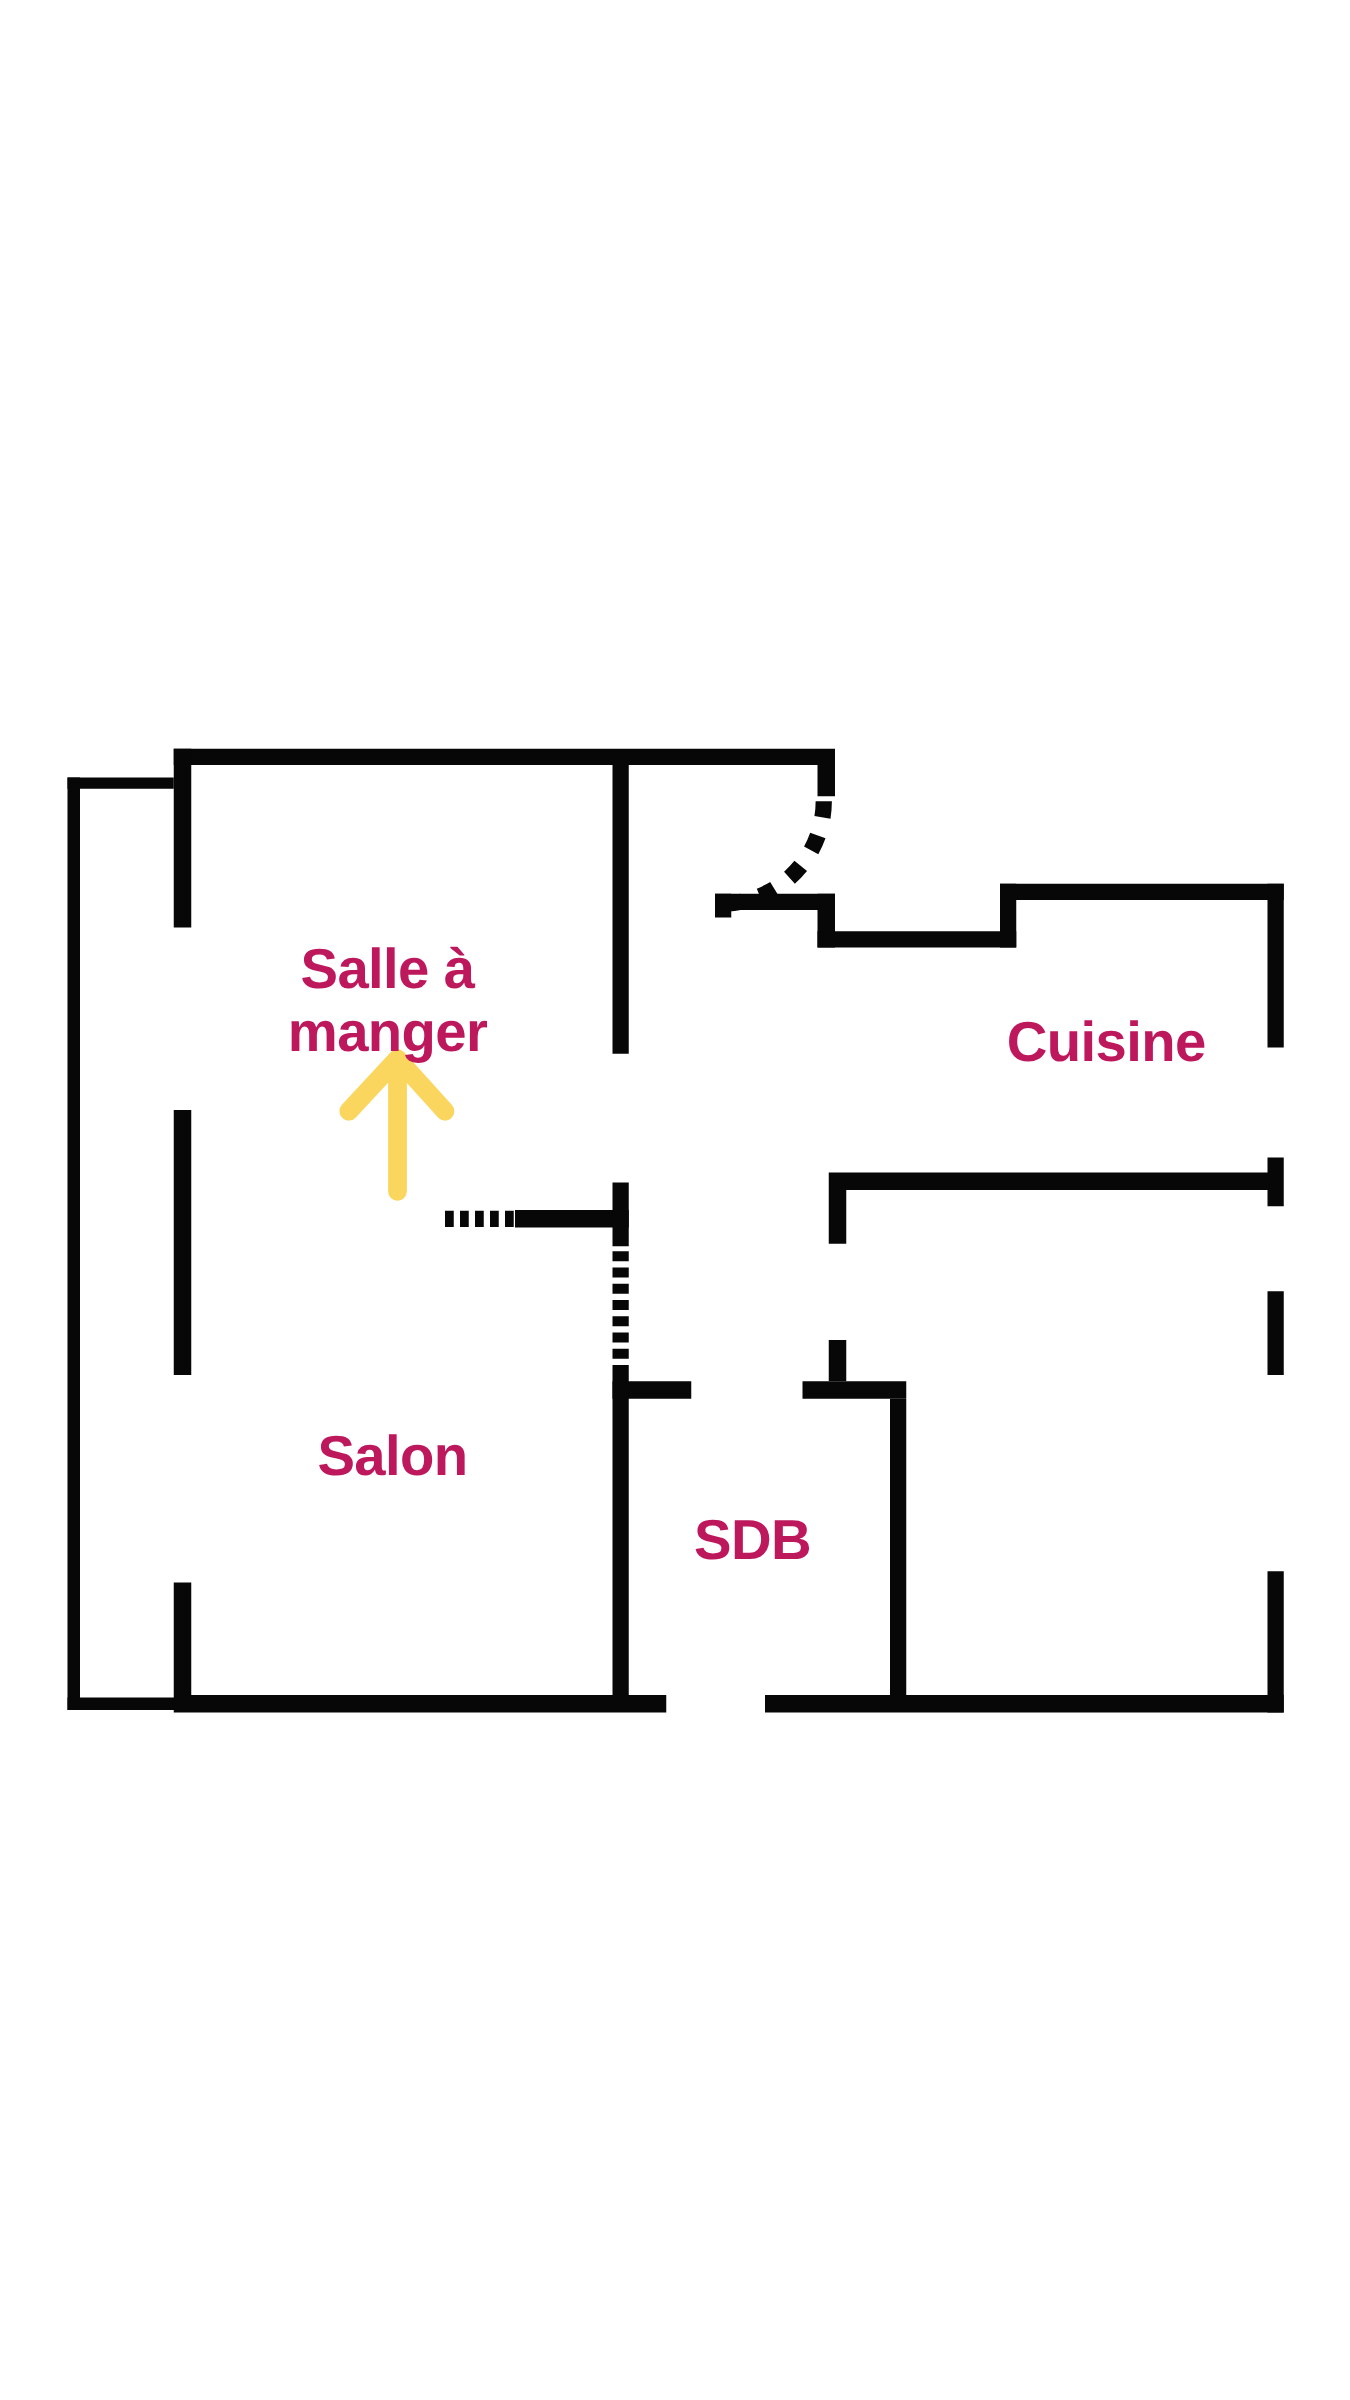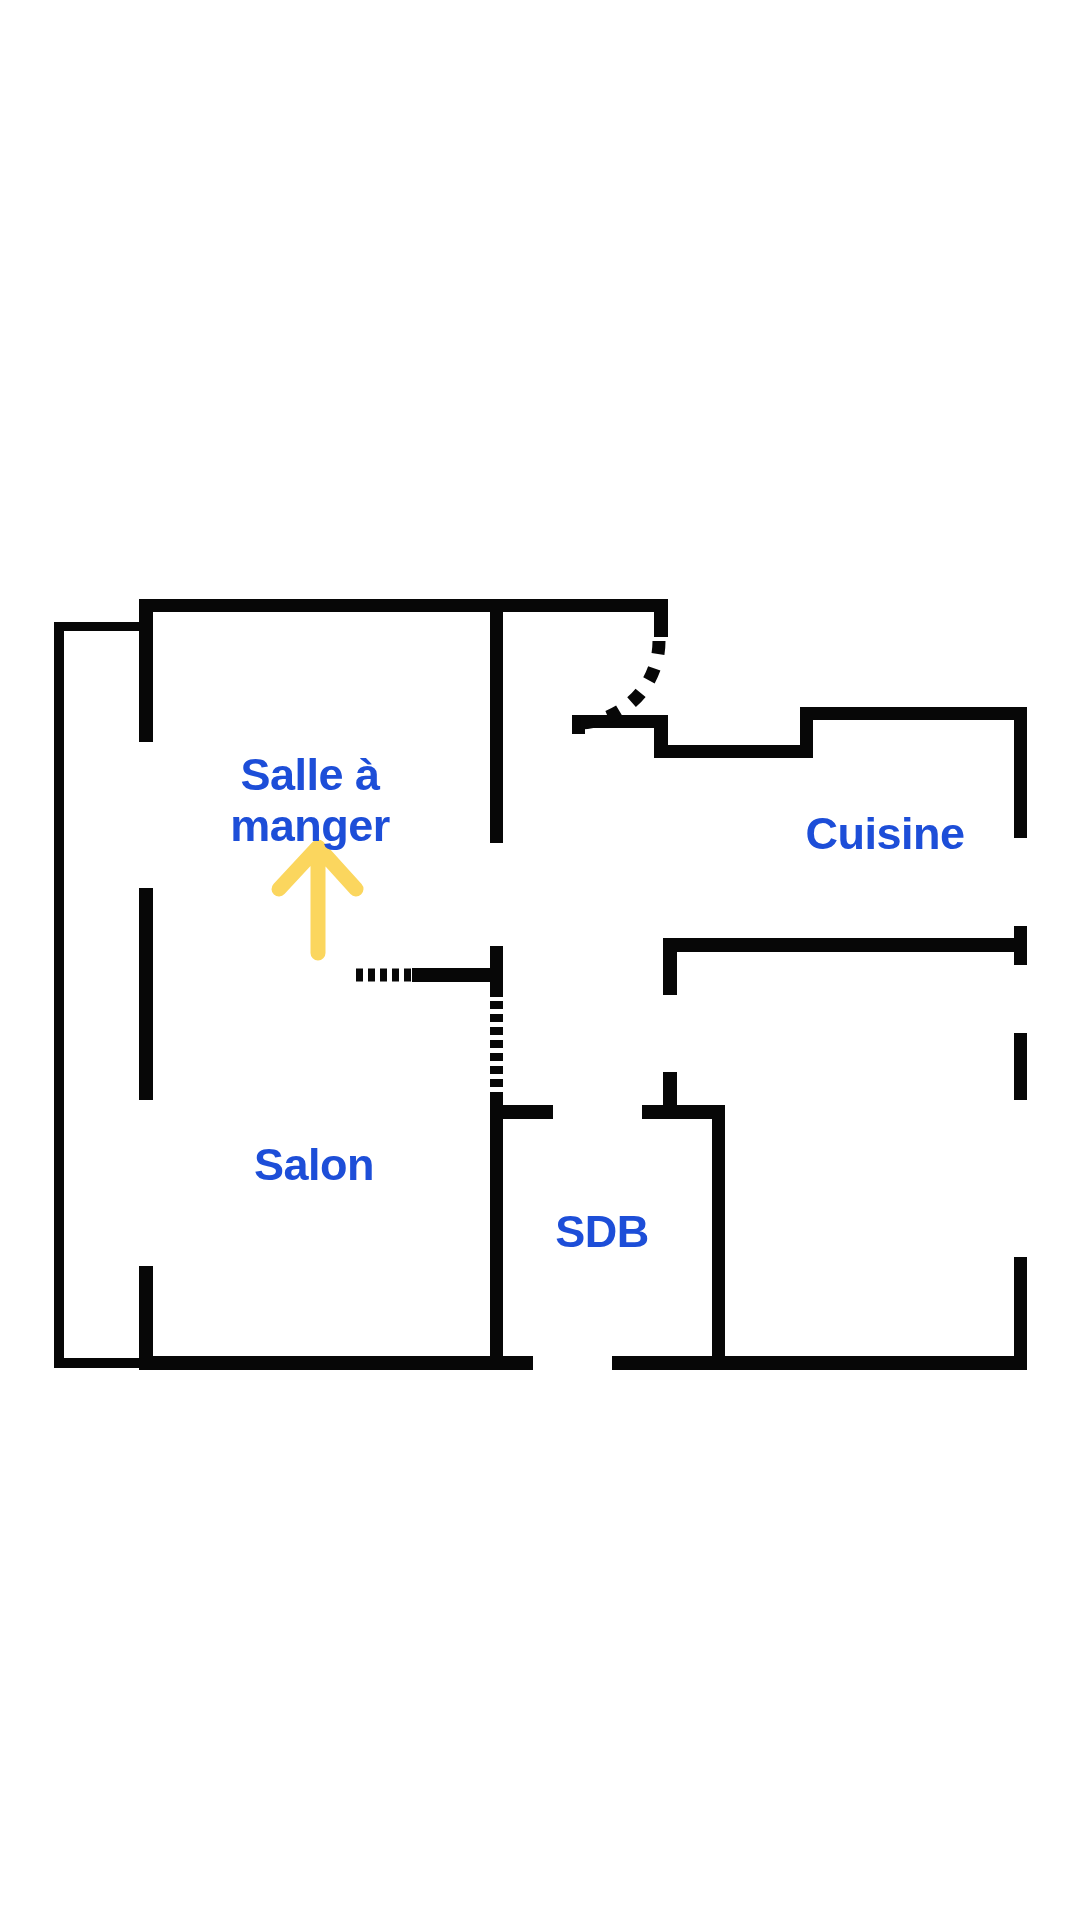--- a/index.html
+++ b/index.html
@@ -21,21 +21,21 @@
     top: 0;
   }
   .room-label {
     position: absolute;
     width: 320px;
     text-align: center;
     font-weight: 700;
     font-size: 45px;
     line-height: 51px;
     letter-spacing: -0.5px;
-    color: #1d4ed8;
+    color: #be185d;
     white-space: pre;
   }
   .lbl-dining   { left: 150px; top: 749px; }
   .lbl-kitchen  { left: 725px; top: 808px; text-align: center; }
   .lbl-living   { left: 154px; top: 1139px; }
   .lbl-bathroom { left: 442px; top: 1206px; }
   .lbl-bedroom  { left: 713px; top: 1129px; }
 </style>
 </head>
 <body>

